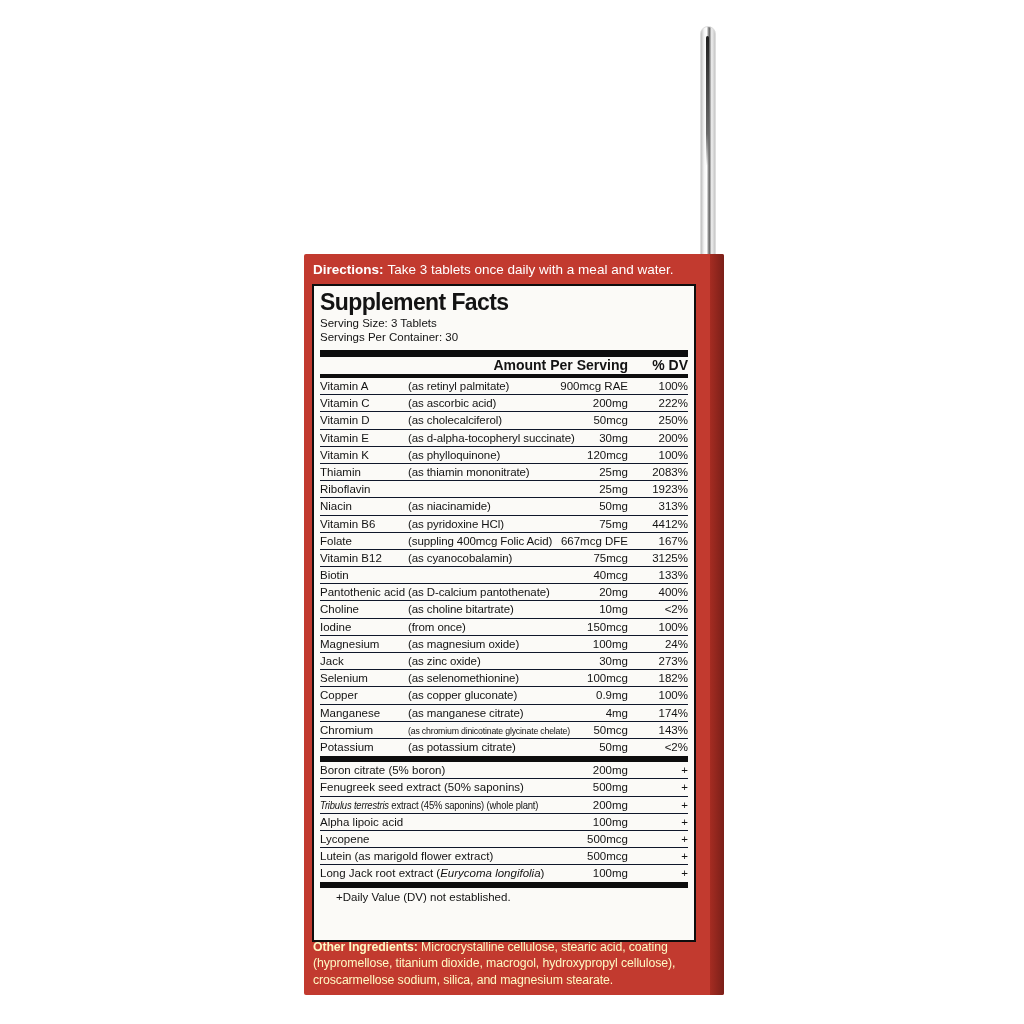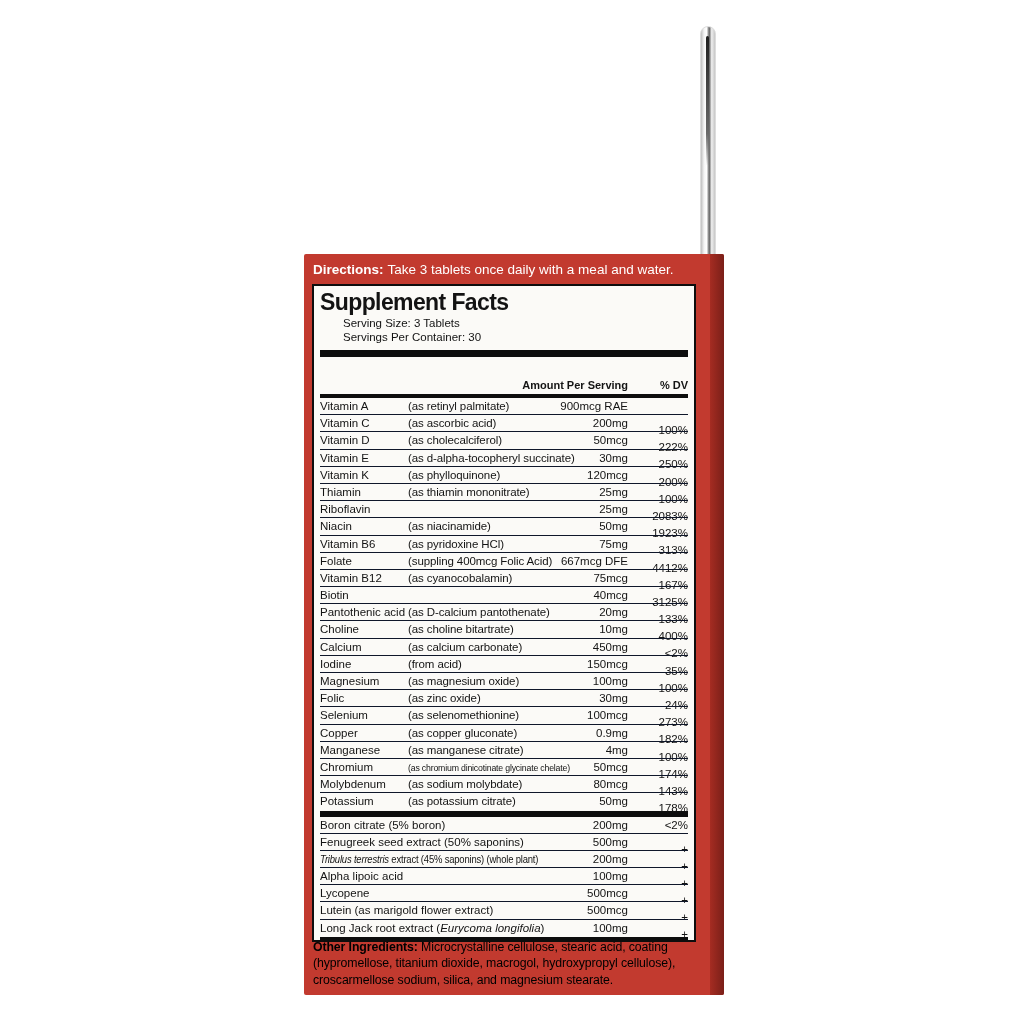--- a/index.html
+++ b/index.html
@@ -37,54 +37,54 @@
   }
   .directions .lbl { font-weight: bold; margin-right: 4px; }
 
   
   .panel {
     position: absolute; top: 30px; left: 8px; width: 384px; height: 658px;
     background: #fbfaf7; border: 2px solid #0d0d0d;
     padding: 3px 6px 0 6px; color: #131313; overflow: hidden;
   }
   .sf-title { font-size: 23px; font-weight: bold; letter-spacing: -0.6px; line-height: 27px; white-space: nowrap; }
-  .serving { font-size: 11.5px; line-height: 14px; margin-left: 23px; }
+  .serving { font-size: 11.5px; line-height: 14px; }
   .bar { background: #0d0d0d; }
   .bar.b7 { height: 7px; margin-top: 6px; }
   .bar.b4 { height: 4px; }
   .bar.b6 { height: 6px; }
 
-  .hdr-row { position: relative; height: 17px; font-size: 11px; font-weight: bold; line-height: 17px; margin-top: 20px; }
+  .hdr-row { position: relative; height: 17px; font-size: 14px; font-weight: bold; line-height: 17px; }
   .hdr-amt { position: absolute; right: 60px; top: 0; white-space: nowrap; }
   .hdr-dv  { position: absolute; right: 0; top: 0; white-space: nowrap; }
 
   .row {
     position: relative; height: 17.2px; font-size: 11.5px; line-height: 16.5px;
     border-bottom: 1px solid #0f172a; white-space: nowrap;
   }
   .rows .row:last-child { border-bottom: none; }
   .row .name { display: inline-block; min-width: 88px; }
   .row .src  { letter-spacing: -0.1px; }
   .row .src.cond {
     display: inline-block; font-size: 9.5px; letter-spacing: -0.2px;
     transform: scaleX(0.92); transform-origin: left center;
   }
   .row .bname.cond {
     display: inline-block; font-size: 10.5px; letter-spacing: -0.2px;
     transform: scaleX(0.9); transform-origin: left center;
   }
   .row .amount { position: absolute; right: 60px; top: 0; }
-  .row .dv     { position: absolute; right: 0;  top: 0; margin-top: 24px; }
+  .row .dv     { position: absolute; right: 0;  top: 0; }
   .ital { font-style: italic; }
 
   .footnote { font-size: 11.5px; line-height: 18px; margin-left: 16px; }
 
   .other {
     position: absolute; left: 9px; bottom: 7px; width: 404px;
-    color: #000000; font-size: 12.3px; line-height: 16.5px; letter-spacing: -0.1px;
+    color: #fef9c3; font-size: 12.3px; line-height: 16.5px; letter-spacing: -0.1px;
   }
   .other .lbl { font-weight: bold; }
 </style>
 </head>
 <body>
 
 <div class="pin"></div>
 
 <div class="package">
   <div class="side-edge"></div>
@@ -115,29 +115,27 @@
         <div class="row"><span class="name">Vitamin K</span><span class="src">(as phylloquinone)</span><span class="amount">120mcg</span><span class="dv">100%</span></div>
         <div class="row"><span class="name">Thiamin</span><span class="src">(as thiamin mononitrate)</span><span class="amount">25mg</span><span class="dv">2083%</span></div>
         <div class="row"><span class="name">Riboflavin</span><span class="src"></span><span class="amount">25mg</span><span class="dv">1923%</span></div>
         <div class="row"><span class="name">Niacin</span><span class="src">(as niacinamide)</span><span class="amount">50mg</span><span class="dv">313%</span></div>
         <div class="row"><span class="name">Vitamin B6</span><span class="src">(as pyridoxine HCl)</span><span class="amount">75mg</span><span class="dv">4412%</span></div>
         <div class="row"><span class="name">Folate</span><span class="src">(suppling 400mcg Folic Acid)</span><span class="amount">667mcg DFE</span><span class="dv">167%</span></div>
         <div class="row"><span class="name">Vitamin B12</span><span class="src">(as cyanocobalamin)</span><span class="amount">75mcg</span><span class="dv">3125%</span></div>
         <div class="row"><span class="name">Biotin</span><span class="src"></span><span class="amount">40mcg</span><span class="dv">133%</span></div>
         <div class="row"><span class="name">Pantothenic acid</span><span class="src">(as D-calcium pantothenate)</span><span class="amount">20mg</span><span class="dv">400%</span></div>
         <div class="row"><span class="name">Choline</span><span class="src">(as choline bitartrate)</span><span class="amount">10mg</span><span class="dv">&lt;2%</span></div>
-        <div class="row"><span class="name">Calcium</span><span class="src">(as calcium carbonate)</span><span class="amount">450mg</span><span class="dv">35%</span></div>
-        <div class="row"><span class="name">Iodine</span><span class="src">(from acid)</span><span class="amount">150mcg</span><span class="dv">100%</span></div>
+        <div class="row"><span class="name">Iodine</span><span class="src">(from once)</span><span class="amount">150mcg</span><span class="dv">100%</span></div>
         <div class="row"><span class="name">Magnesium</span><span class="src">(as magnesium oxide)</span><span class="amount">100mg</span><span class="dv">24%</span></div>
-        <div class="row"><span class="name">Folic</span><span class="src">(as zinc oxide)</span><span class="amount">30mg</span><span class="dv">273%</span></div>
+        <div class="row"><span class="name">Jack</span><span class="src">(as zinc oxide)</span><span class="amount">30mg</span><span class="dv">273%</span></div>
         <div class="row"><span class="name">Selenium</span><span class="src">(as selenomethionine)</span><span class="amount">100mcg</span><span class="dv">182%</span></div>
         <div class="row"><span class="name">Copper</span><span class="src">(as copper gluconate)</span><span class="amount">0.9mg</span><span class="dv">100%</span></div>
         <div class="row"><span class="name">Manganese</span><span class="src">(as manganese citrate)</span><span class="amount">4mg</span><span class="dv">174%</span></div>
         <div class="row"><span class="name">Chromium</span><span class="src cond">(as chromium dinicotinate glycinate chelate)</span><span class="amount">50mcg</span><span class="dv">143%</span></div>
-        <div class="row"><span class="name">Molybdenum</span><span class="src">(as sodium molybdate)</span><span class="amount">80mcg</span><span class="dv">178%</span></div>
         <div class="row"><span class="name">Potassium</span><span class="src">(as potassium citrate)</span><span class="amount">50mg</span><span class="dv">&lt;2%</span></div>
       </div>
 
     <div class="bar b6"></div>
 
     <div class="rows">
         <div class="row"><span class="bname"><span>Boron citrate (5% boron)</span></span><span class="amount">200mg</span><span class="dv">+</span></div>
         <div class="row"><span class="bname"><span>Fenugreek seed extract (50% saponins)</span></span><span class="amount">500mg</span><span class="dv">+</span></div>
         <div class="row"><span class="bname cond"><span class="ital">Tribulus terrestris</span><span> extract (45% saponins) (whole plant)</span></span><span class="amount">200mg</span><span class="dv">+</span></div>
         <div class="row"><span class="bname"><span>Alpha lipoic acid</span></span><span class="amount">100mg</span><span class="dv">+</span></div>

